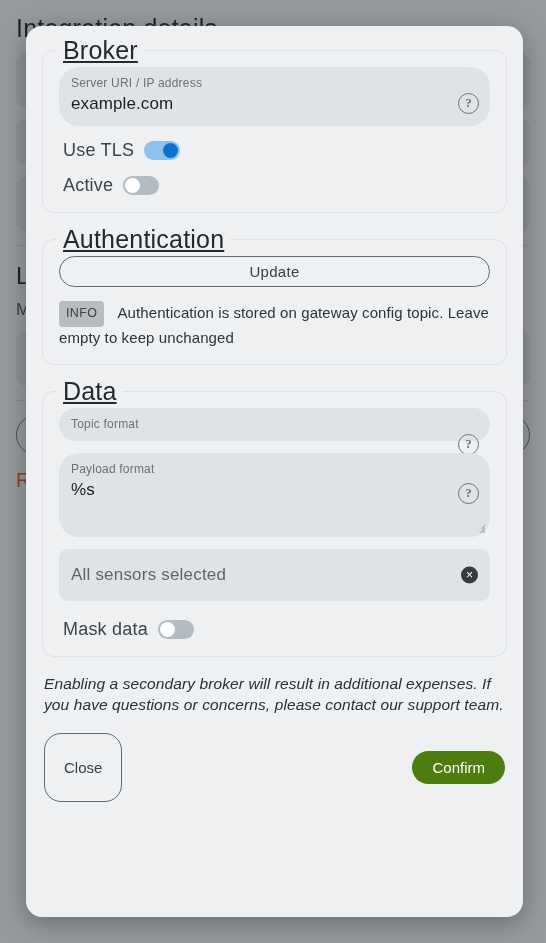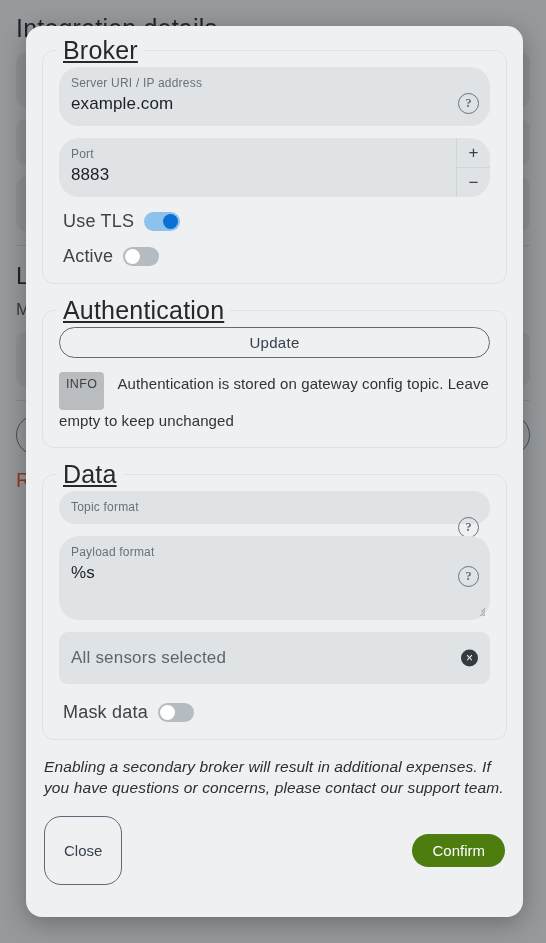--- a/index.html
+++ b/index.html
@@ -295,21 +295,21 @@
     line-height: 21px;
     color: #2e343a;
     letter-spacing: .1px;
   }
   .badge {
     display: inline-block;
     background: #b9bdc0;
     color: #3a4046;
     font-size: 12.5px;
     letter-spacing: .4px;
-    padding: 2px 7px 15px;
+    padding: 2px 7px 3px;
     border-radius: 4px;
     margin-right: 13px;
     vertical-align: 1px;
   }
 
   
   .footnote {
     font-style: italic;
     font-size: 15.5px;
     line-height: 21px;
@@ -388,28 +388,20 @@
 
   <section class="group">
     <div class="legend">Broker</div>
 
     <div class="field has-help-top">
       <div class="flabel">Server URI / IP address</div>
       <div class="fvalue">example.com</div>
       <div class="help-icon">?</div>
     </div>
 
-    <div class="field" style="padding-right:46px;margin-bottom:2px;">
-      <div class="flabel">Port</div>
-      <div class="fvalue">8883</div>
-      <div class="stepper">
-        <button>+</button>
-        <button>−</button>
-      </div>
-    </div>
 
     <div class="toggle-row">
       <div class="tlabel">Use TLS</div>
       <div class="switch on">
           <span class="knob"></span>
         </div>
     </div>
 
     <div class="toggle-row">
       <div class="tlabel">Active</div>

